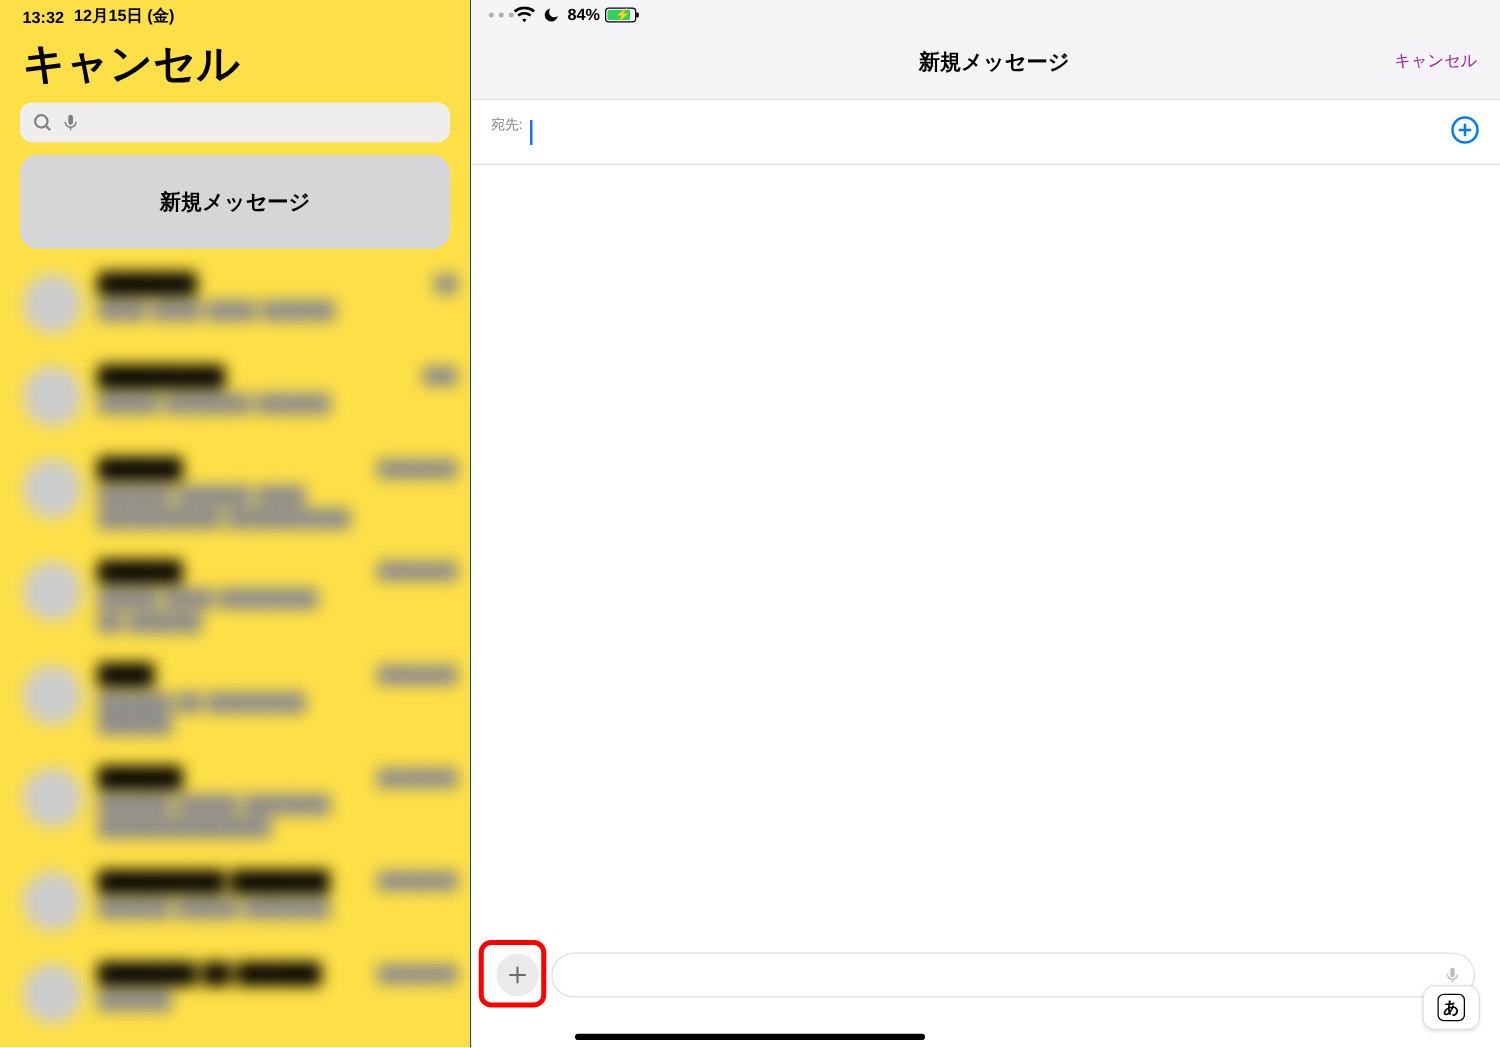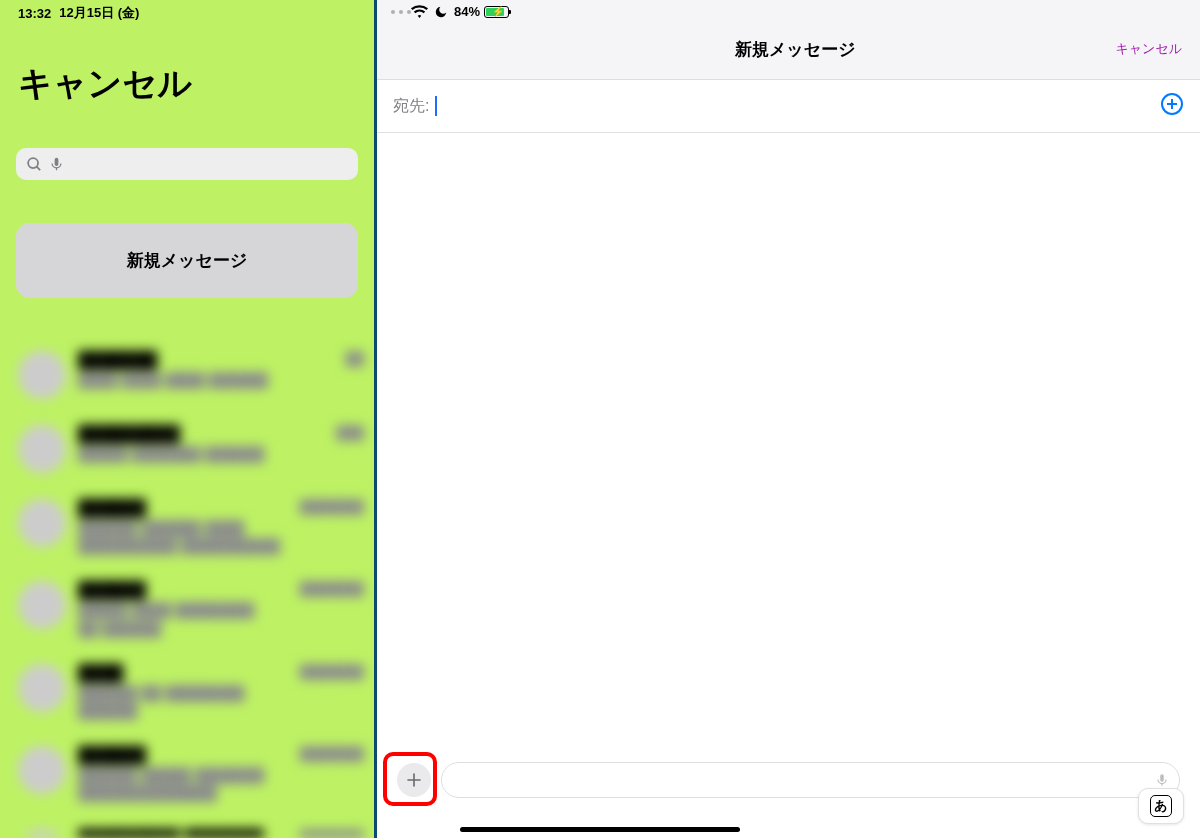--- a/index.html
+++ b/index.html
@@ -1,22 +1,22 @@
 <!DOCTYPE html>
 <html><head>
 <meta charset="utf-8">
 <style>
   * { box-sizing: border-box; margin: 0; padding: 0; }
   html, body { width: 1200px; height: 838px; font-family: -apple-system, "Hiragino Sans", sans-serif; background: #fff; overflow: hidden; }
   .root { display: flex; height: 100%; width: 100%; position: relative; }
 
   
   .sidebar {
-    width: 377px; height: 100%; background: #bef264; border-right: 3px solid #0c4a6e;
-    display: flex; flex-direction: column; overflow: hidden; gap: 33px;
+    width: 377px; height: 100%; background: #fde047; border-right: 1px solid #0c4a6e;
+    display: flex; flex-direction: column; overflow: hidden;
   }
   .status-row-left {
     display: flex; align-items: center; gap: 8px; padding: 4px 16px 0 18px;
     font-size: 13px; font-weight: 600; color: #000;
   }
   .sidebar-top {
     display: flex; justify-content: space-between; align-items: center;
     padding: 12px 16px 0 18px;
   }
   .edit-link { color: #007aff; font-size: 17px; cursor: pointer; }
@@ -86,22 +86,22 @@
 
   .header-row2 {
     flex: 1; display: flex; align-items: center; justify-content: space-between;
     padding: 0 18px;
   }
   .header-title { font-size: 17px; font-weight: 600; text-align: center; flex: 1; }
   .cancel-link { color: #a21caf; font-size: 13px; cursor: pointer; }
   .header-spacer { width: 80px; }
 
   .to-row {
-    display: flex; align-items: center; gap: 6px;
-    border-bottom: 1px solid #e0e0e0; padding: 12px 16px; font-size: 16px;
+    display: flex; gap: 6px;
+    border-bottom: 1px solid #e0e0e0; padding: 12px 16px; font-size: 11px;
     color: #000;
   }
   .to-label { color: #838387; }
   .to-input { flex: 1; display: flex; align-items: center; }
   .caret {
     width: 2px; height: 20px; background: #1f6cff; animation: blink 1s step-end infinite;
   }
   @keyframes blink { 50% { opacity: 0; } }
   .add-contact { color: #007aff; cursor: pointer; }
 

